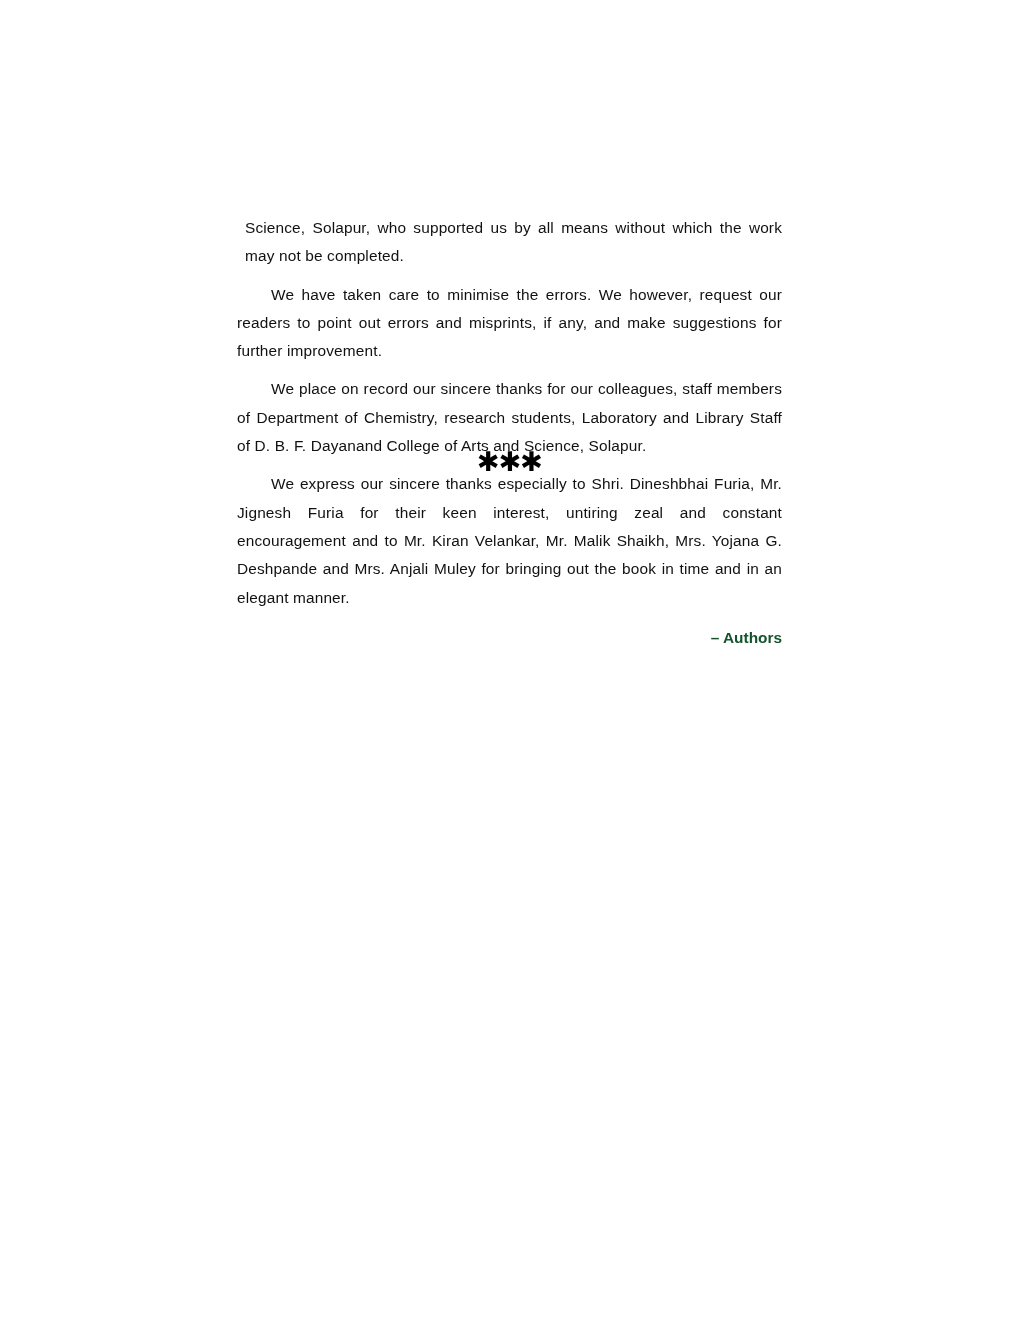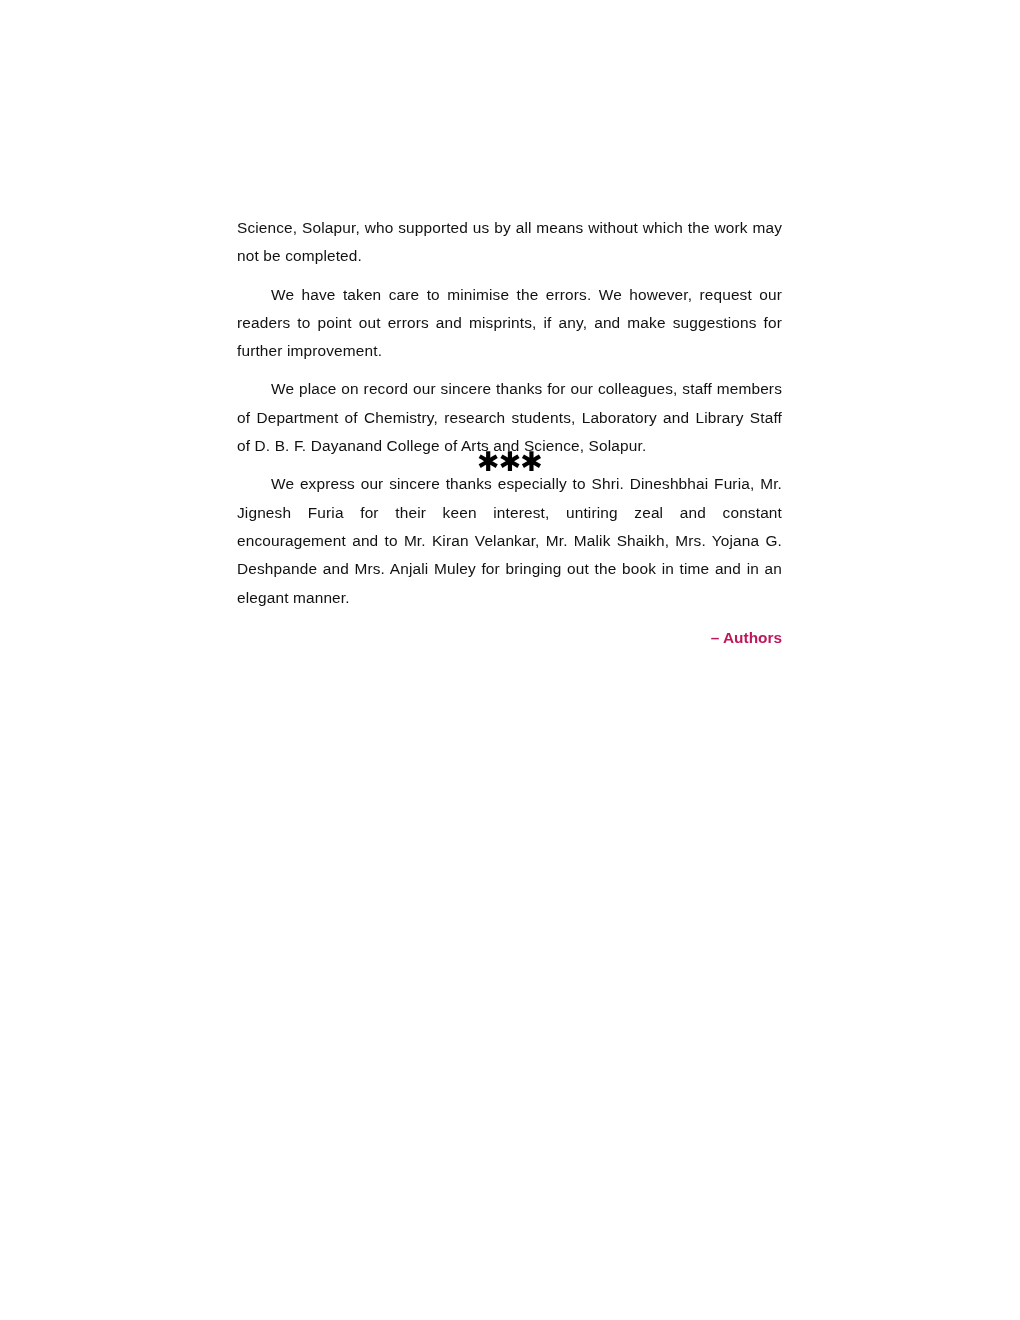--- a/index.html
+++ b/index.html
@@ -30,32 +30,33 @@
     margin: 0 0 10px 0;
     font-size: 15.4px;
     line-height: 28.3px;
     text-align: justify;
     text-justify: inter-word;
     color: #111111;
     letter-spacing: 0.01em;
   }
   p.para.first {
     text-indent: 0;
+    margin-left: 8px;
   }
   p.para.indent {
     text-indent: 34px;
   }
   
   .signature {
     margin-top: 12px;
     text-align: right;
     font-size: 15.4px;
     font-weight: bold;
     line-height: 28px;
-    color: #be185d;
+    color: #14532d;
   }
   .asterisks {
     position: absolute;
     left: 237px;
     top: 448px;
     width: 545px;
     text-align: center;
     font-size: 27px;
     font-weight: bold;
     letter-spacing: -1px;

